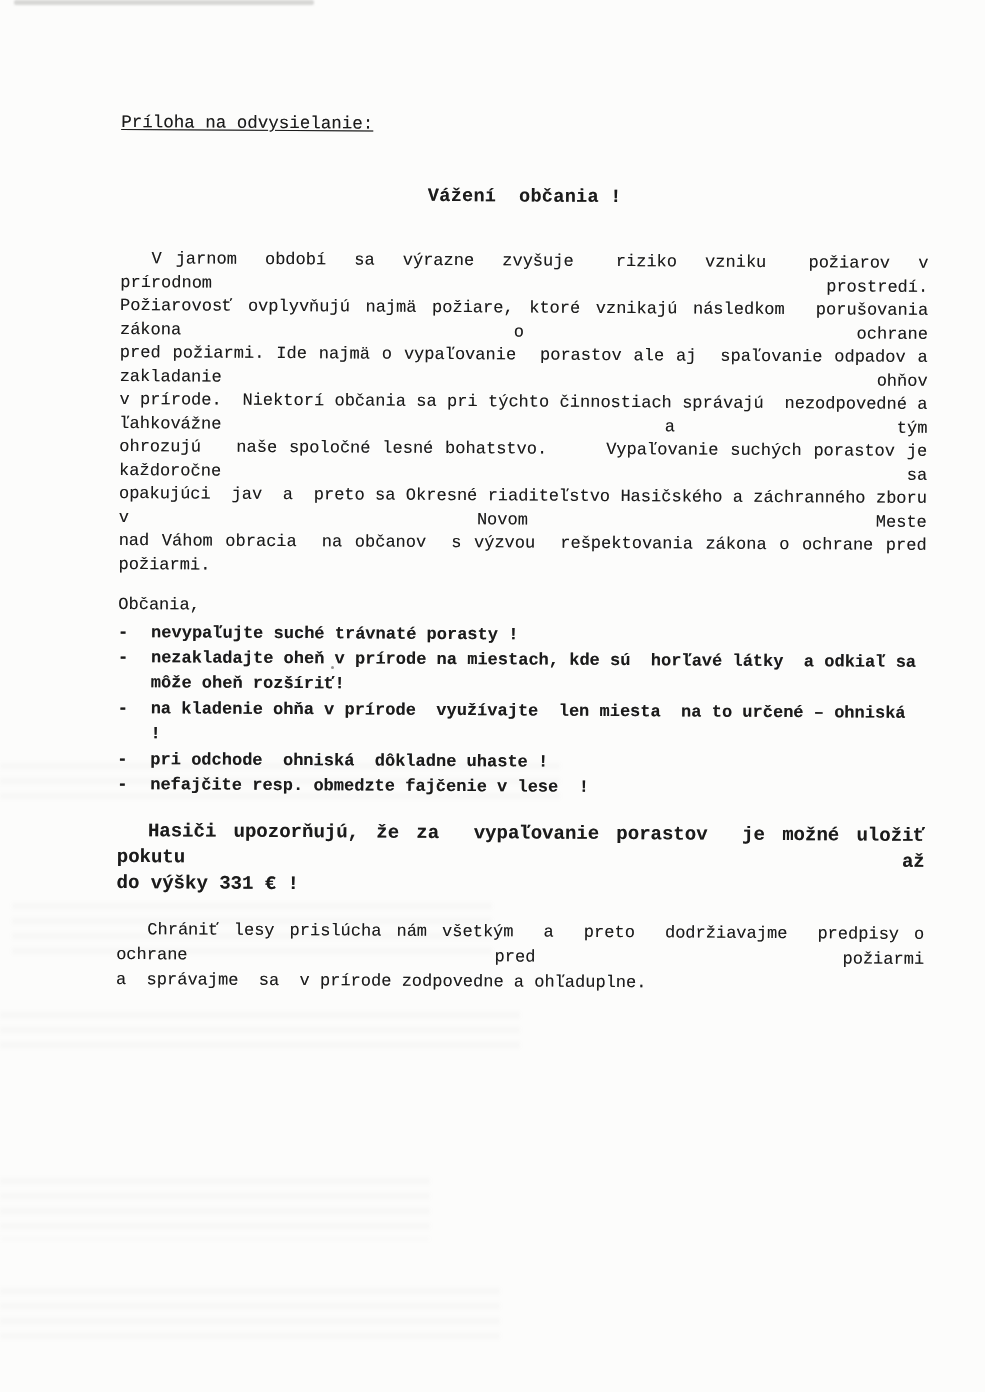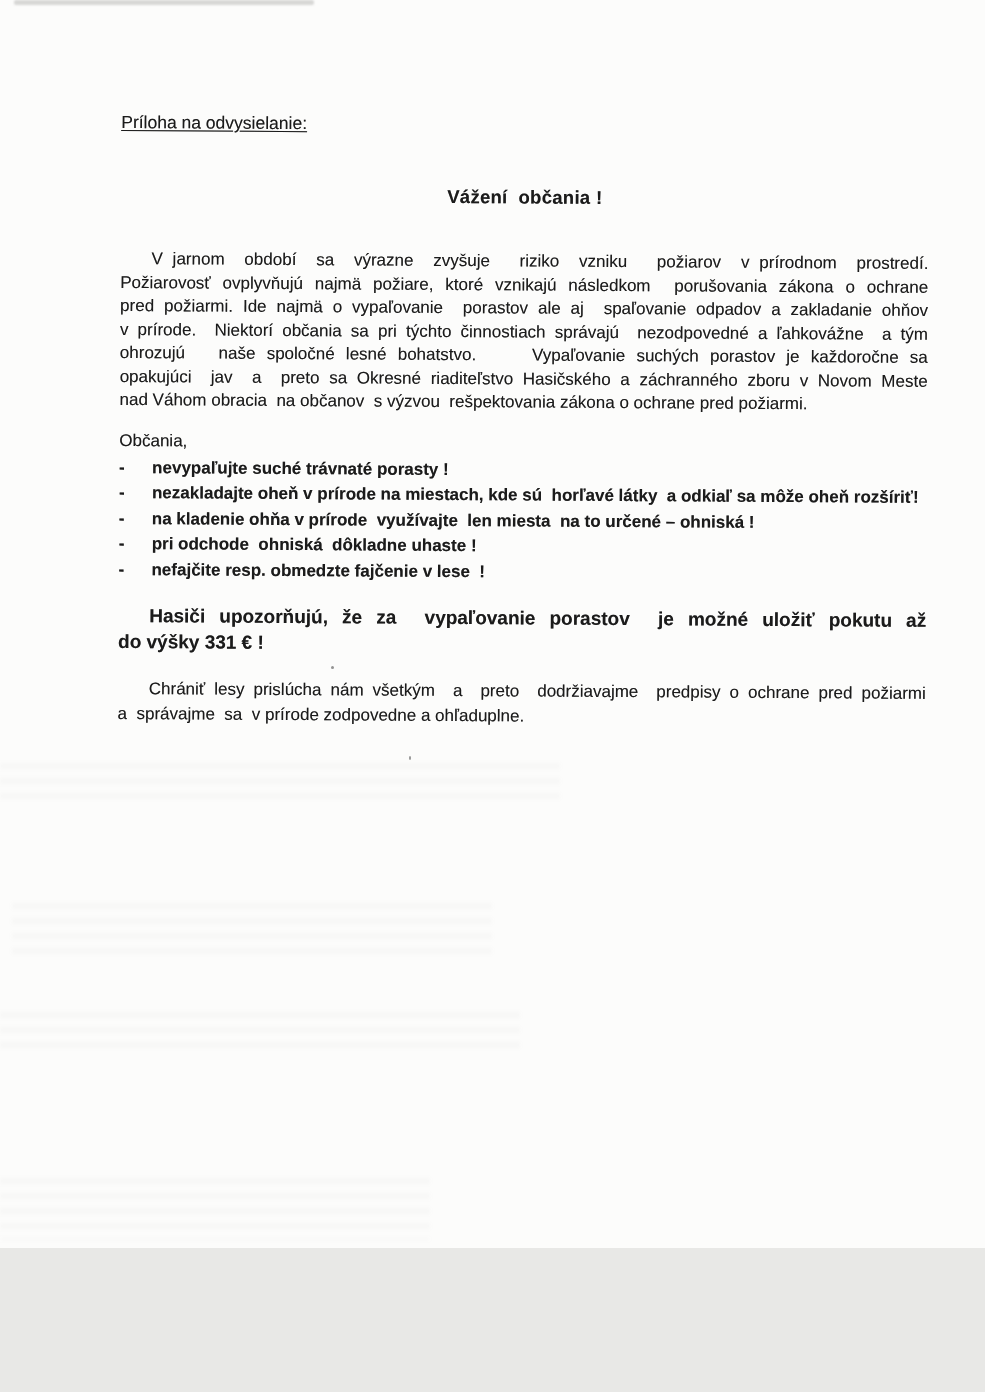--- a/index.html
+++ b/index.html
@@ -3,25 +3,25 @@
 <meta charset="utf-8">
 <style>
   html, body {
     margin: 0;
     padding: 0;
     background: #e8e8e6;
   }
   .page {
     position: relative;
     width: 985px;
-    height: 1248px;
+    height: 1392px;
     margin: 0 auto;
     background: #fcfcfb;
     overflow: hidden;
-    font-family: Liberation Sans, sans-serif;
+    font-family: Liberation Mono, monospace;
     color: #1b1b1b;
   }
   
   .scan-top-edge {
     position: absolute;
     top: 0; left: 14px;
     width: 300px; height: 5px;
     background: rgba(128,128,126,0.30);
     filter: blur(1px);
     border-radius: 2px;

